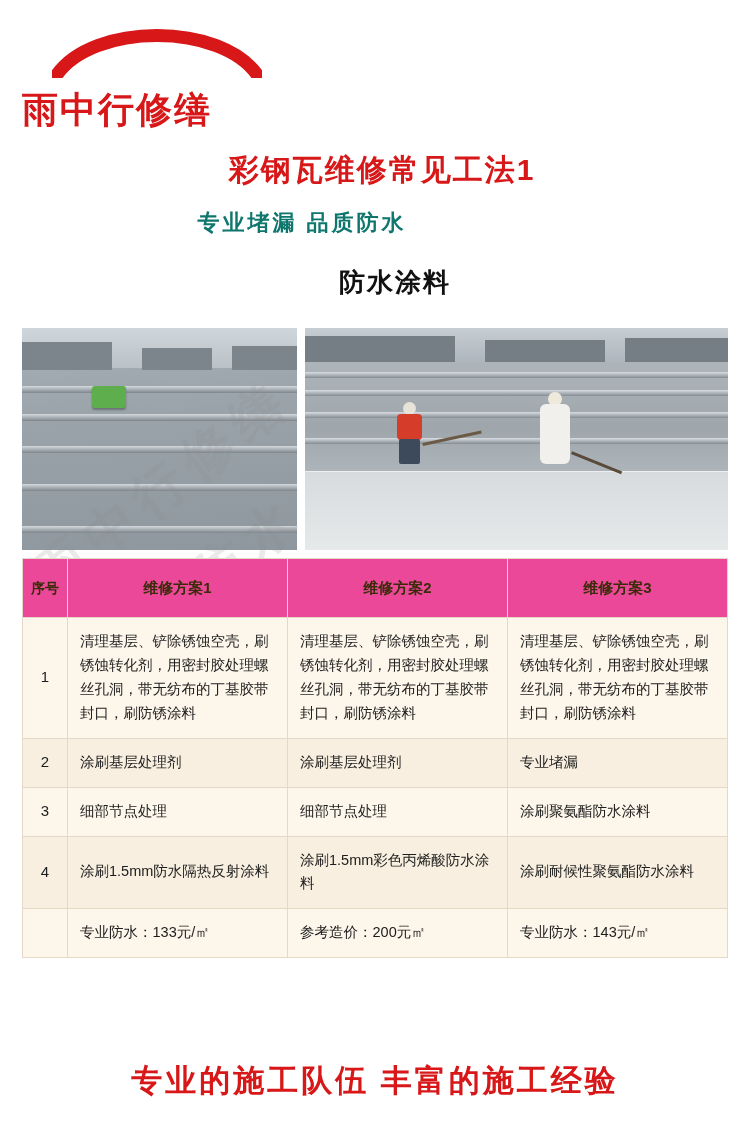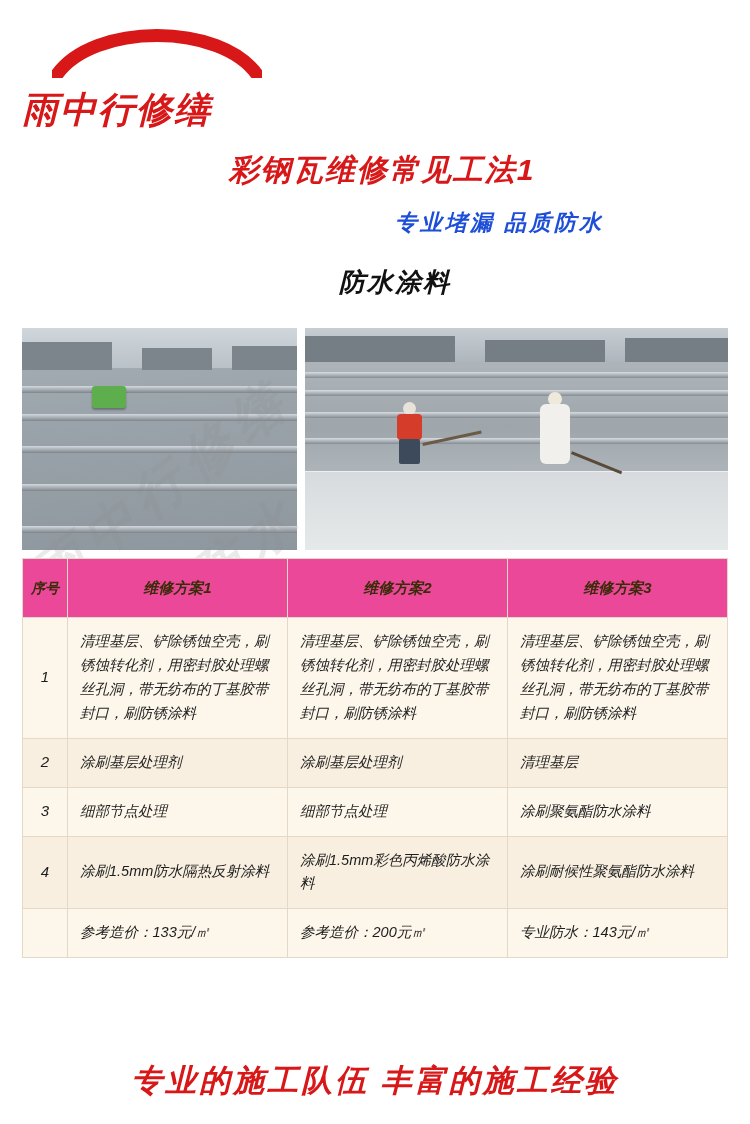--- a/index.html
+++ b/index.html
@@ -3,40 +3,40 @@
 <meta charset="utf-8">
 <style>
   html,body{margin:0;padding:0;}
   body{
     width:750px;height:1124px;
     background:#ffffff;
     font-family:"Liberation Sans","DejaVu Sans",sans-serif;
     position:relative;
     overflow:hidden;
   }
-  .page{position:relative;width:750px;height:1124px;font-style:italic;}
+  .page{position:relative;width:750px;height:1124px;}
 
   
   .logo-wrap{position:absolute;left:14px;top:20px;width:300px;height:110px;}
   .logo-arc{position:absolute;left:38px;top:0;width:210px;height:58px;}
   .logo-text{
     position:absolute;left:8px;top:72px;
     font-size:36px;font-weight:bold;letter-spacing:2px;
     color:#d71718;line-height:1;
     font-family:"DejaVu Sans","Liberation Sans",sans-serif;
   }
 
   
   .title-main{
     position:absolute;left:0;top:150px;width:750px;text-align:center;
     color:#d71718;font-size:30px;font-weight:bold;letter-spacing:2px;padding-left:7px;
   }
   .title-sub{
-    position:absolute;left:0;top:208px;width:604px;text-align:right;
-    color:#1d4ed8;font-size:22px;font-weight:bold;letter-spacing:3px;
+    position:absolute;left:0;top:208px;width:604px;text-align:center;
+    color:#0f766e;font-size:22px;font-weight:bold;letter-spacing:3px;
   }
   .title-section{
     position:absolute;left:0;top:265px;width:750px;text-align:center;
     color:#111;font-size:26px;font-weight:bold;letter-spacing:2px;padding-left:20px;
   }
 
   
   .photos{position:absolute;left:22px;top:328px;width:706px;height:222px;display:flex;gap:8px;}
   .photo{position:relative;overflow:hidden;}
   .photo.left{width:275px;height:222px;}
@@ -171,37 +171,37 @@
       <tr>
         <td class="idx">1</td>
         <td>清理基层、铲除锈蚀空壳，刷锈蚀转化剂，用密封胶处理螺丝孔洞，带无纺布的丁基胶带封口，刷防锈涂料</td>
         <td>清理基层、铲除锈蚀空壳，刷锈蚀转化剂，用密封胶处理螺丝孔洞，带无纺布的丁基胶带封口，刷防锈涂料</td>
         <td>清理基层、铲除锈蚀空壳，刷锈蚀转化剂，用密封胶处理螺丝孔洞，带无纺布的丁基胶带封口，刷防锈涂料</td>
       </tr>
       <tr class="alt">
         <td class="idx">2</td>
         <td>涂刷基层处理剂</td>
         <td>涂刷基层处理剂</td>
-        <td>清理基层</td>
+        <td>专业堵漏</td>
       </tr>
       <tr>
         <td class="idx">3</td>
         <td>细部节点处理</td>
         <td>细部节点处理</td>
         <td>涂刷聚氨酯防水涂料</td>
       </tr>
       <tr class="alt">
         <td class="idx">4</td>
         <td>涂刷1.5mm防水隔热反射涂料</td>
         <td>涂刷1.5mm彩色丙烯酸防水涂料</td>
         <td>涂刷耐候性聚氨酯防水涂料</td>
       </tr>
       <tr>
         <td class="idx"></td>
-        <td>参考造价：133元/㎡</td>
+        <td>专业防水：133元/㎡</td>
         <td>参考造价：200元㎡</td>
         <td>专业防水：143元/㎡</td>
       </tr>
     </tbody>
   </table>
 
   <div class="footer">专业的施工队伍  丰富的施工经验</div>
 
 </div>
 

